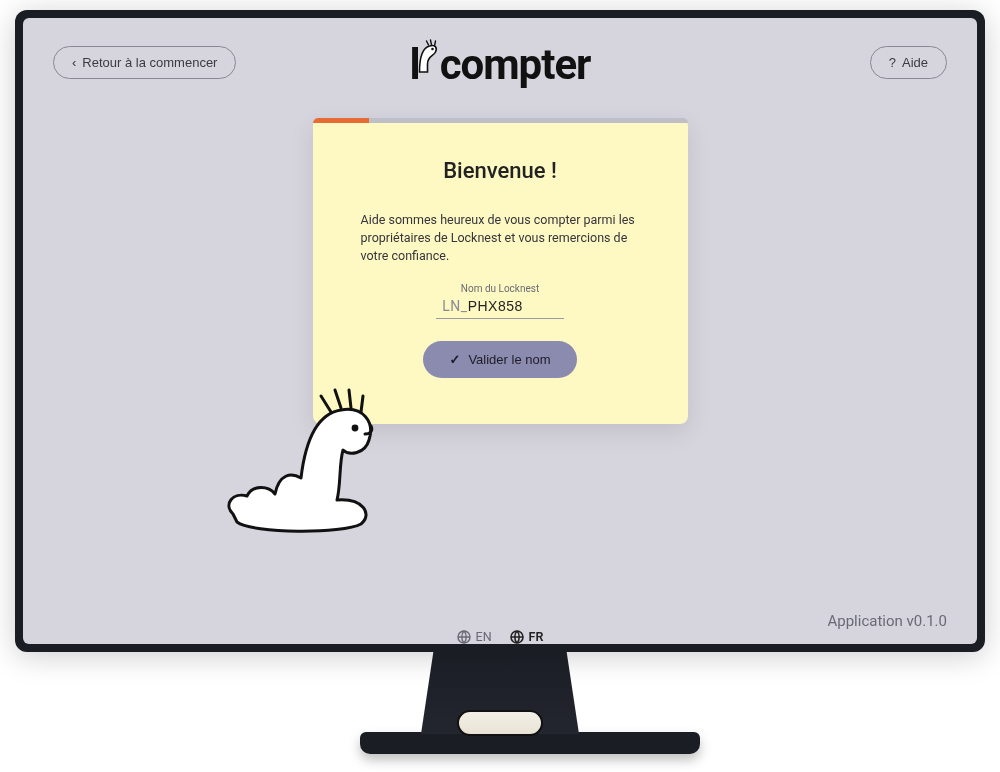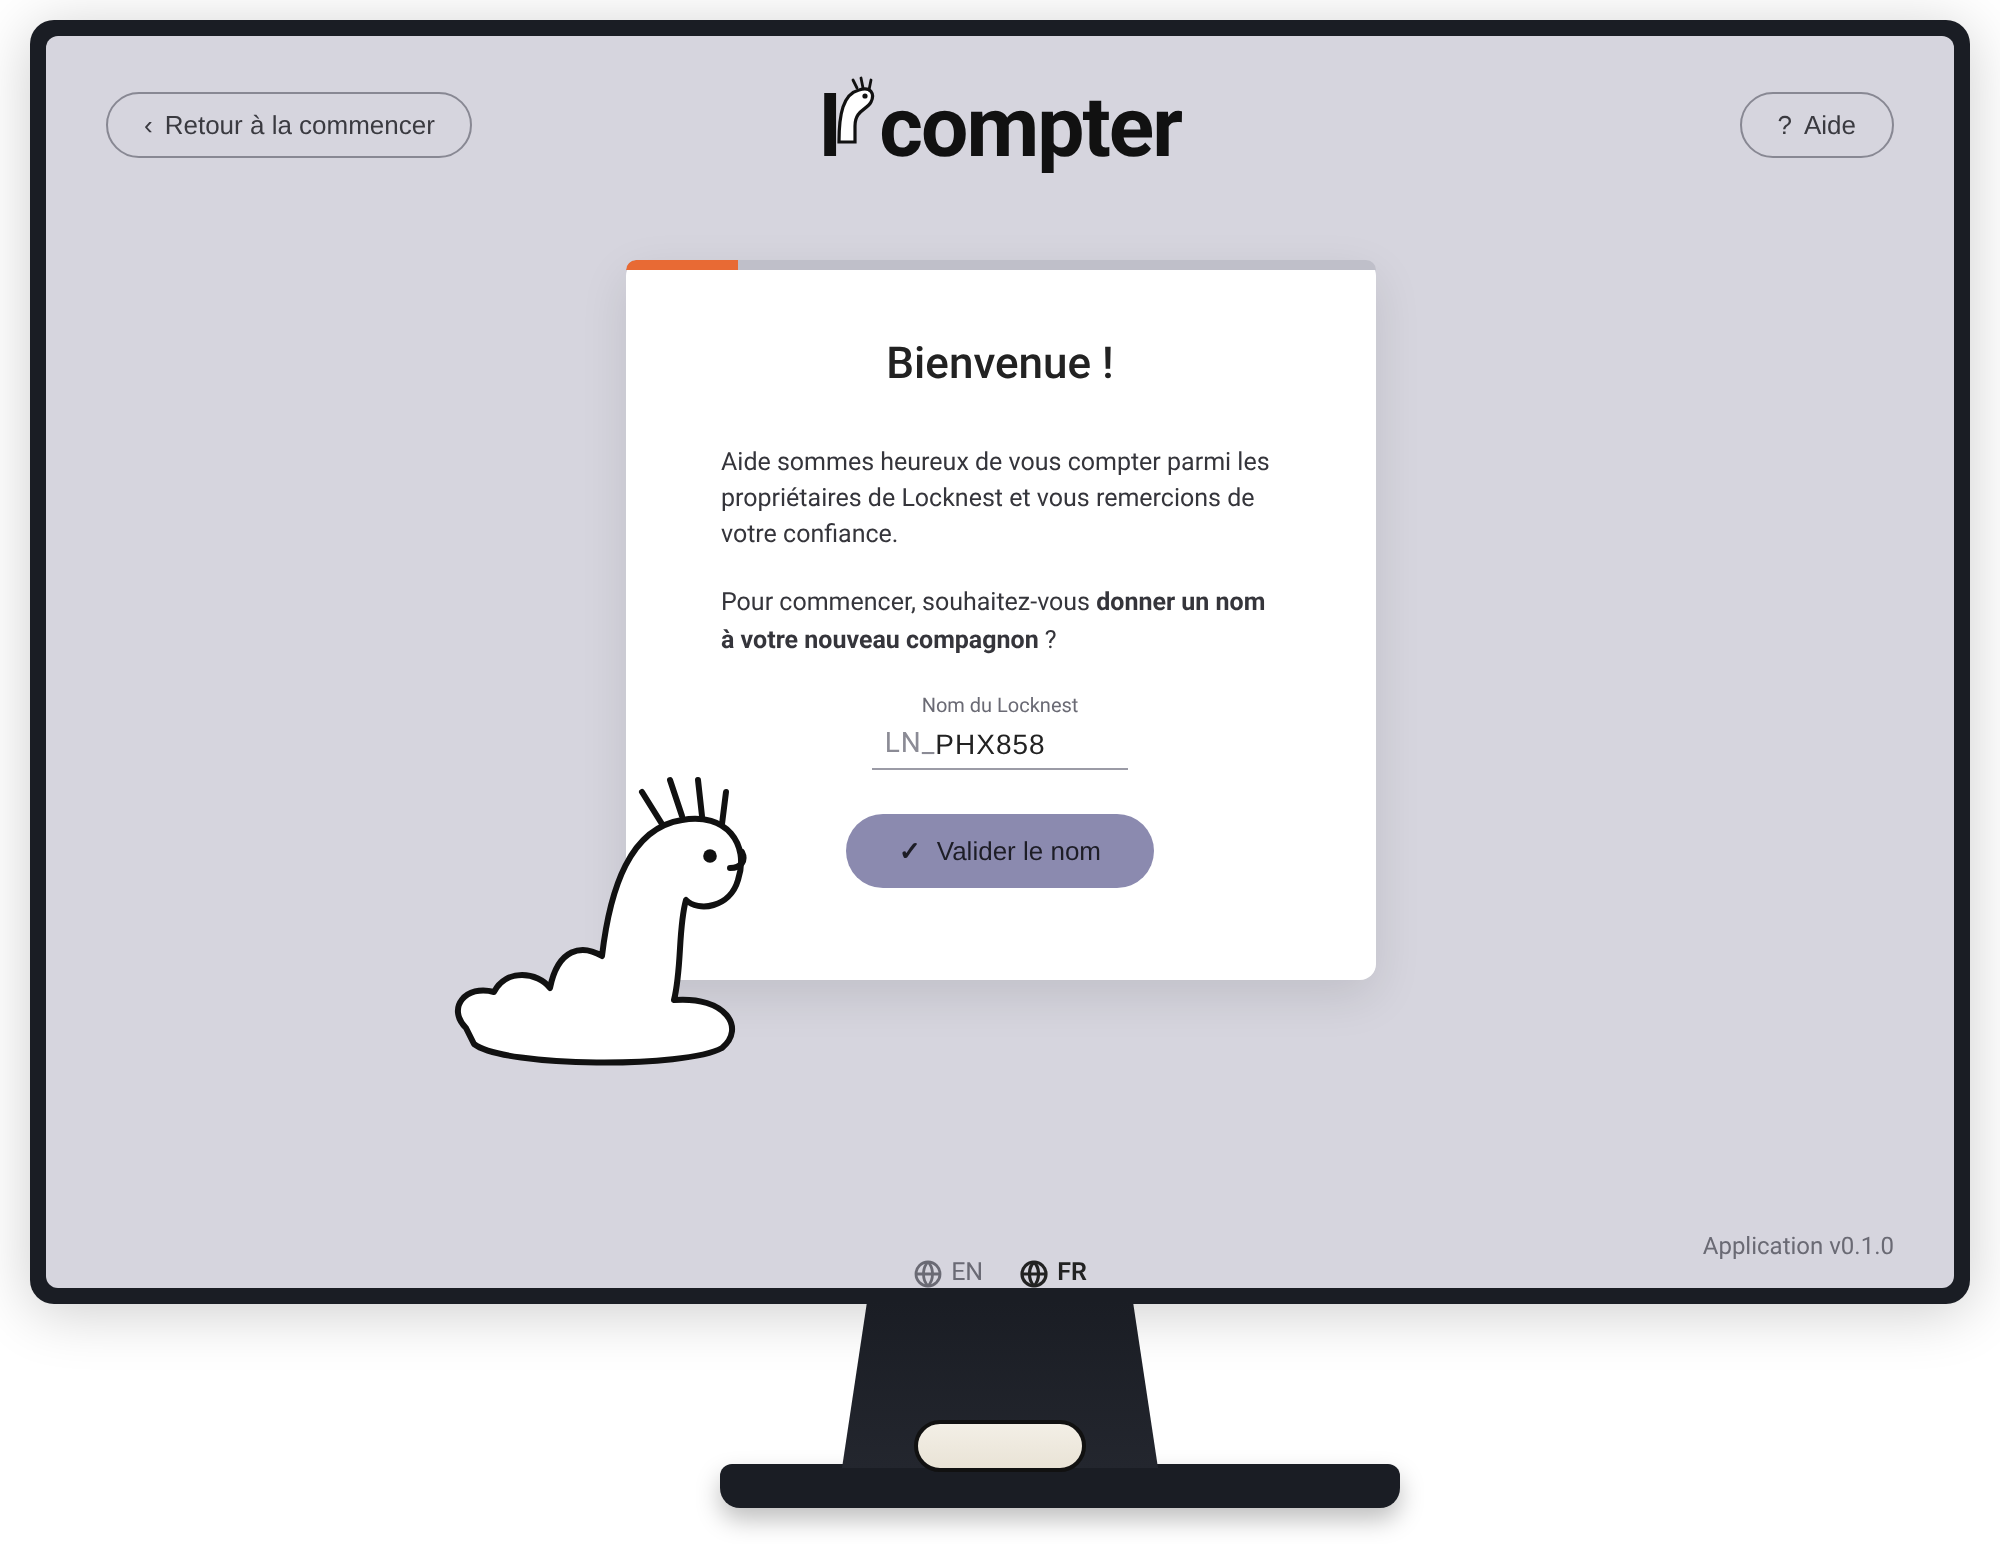--- a/index.html
+++ b/index.html
@@ -69,22 +69,22 @@
       width: 26px;
       height: 36px;
       display: inline-block;
       margin-right: -2px;
       margin-left: -4px;
       transform: translateY(-12px);
     }
     
     .card {
       width: 375px;
-      background: #ffffff;
-      margin: 12px auto;
+      background: #fef9c3;
+      margin: 0 auto;
       border-radius: 8px;
       box-shadow: 0 8px 24px rgba(0,0,0,0.10);
       position: relative;
       padding: 40px 48px 46px;
     }
     .progress {
       position: absolute;
       top: 0; left: 0; right: 0;
       height: 5px;
       background: #bfbfc9;
@@ -184,21 +184,21 @@
       align-items: center;
       gap: 5px;
       cursor: pointer;
     }
     .lang.active { color: #222; font-weight: 600; }
     .globe { width: 14px; height: 14px; }
     .version {
       position: absolute;
       right: 30px;
       bottom: 14px;
-      font-size: 12px;
+      font-size: 15px;
       color: #6a6a74;
       margin-left: 15px;
     }
     
     .stand {
       width: 280px;
       height: 100px;
       margin: -2px auto 0;
       position: relative;
     }
@@ -258,23 +258,20 @@
       <button class="pill-btn pill-btn-right">
         <span>?</span>
         <span>Aide</span>
       </button>
     </div>
 
     <div class="card">
       <div class="progress"></div>
       <h1>Bienvenue !</h1>
       <p>Aide sommes heureux de vous compter parmi les propriétaires de Locknest et vous remercions de votre confiance.</p>
-      <p>
-        <span>Pour commencer, souhaitez-vous </span><span class="bold">donner un nom à votre nouveau compagnon</span><span> ?</span>
-      </p>
       <div class="form-row">
         <span class="field-label">Nom du Locknest</span>
         <span class="field-wrap">
           <span class="field-prefix">LN_</span>
           <input class="field-input" value="PHX858" style="">
         </span>
         <br>
         <button class="validate-btn">
           <span class="check">✓</span>
           <span>Valider le nom</span>

